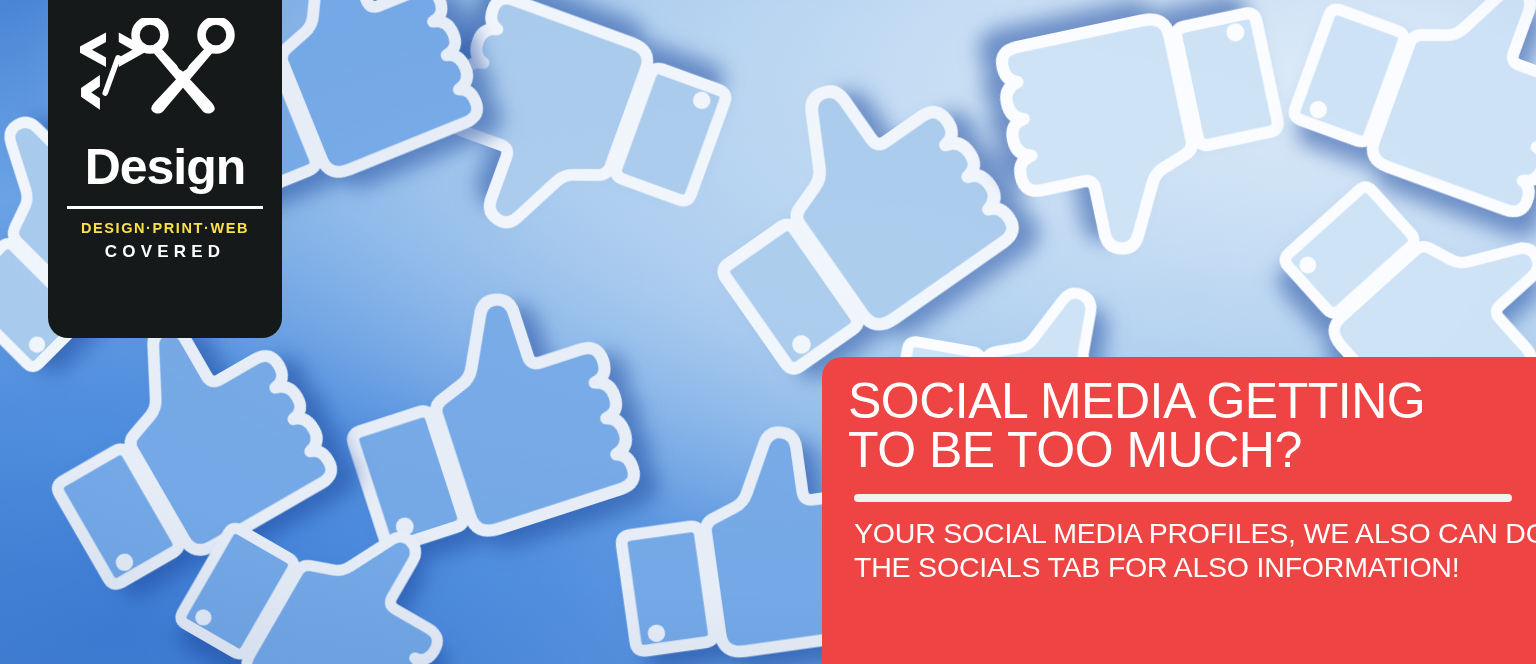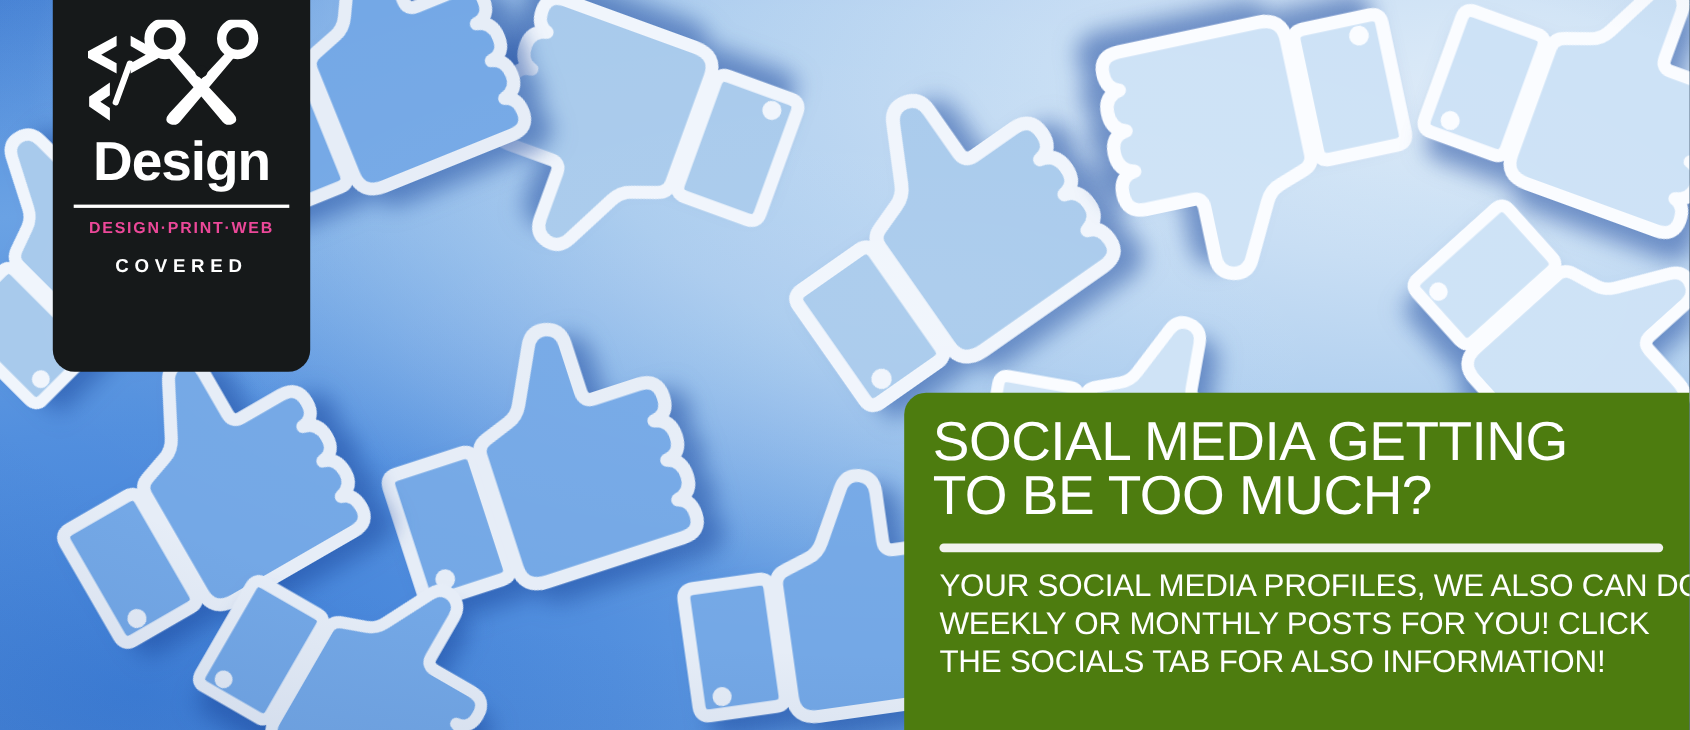--- a/index.html
+++ b/index.html
@@ -36,35 +36,35 @@
   .logo{
     position:absolute;left:48px;top:-10px;width:234px;height:348px;
     background:#16191A;
     border-radius:0 0 20px 20px;
     display:flex;flex-direction:column;align-items:center;
     padding:20px 14px 16px;
   }
   .logo-mark{width:186px;height:96px;margin-top:8px;}
   .logo-name{
     color:#fff;font-weight:bold;line-height:0.92;
-    font-size:50px;letter-spacing:-1px;margin-top:10px;text-align:center;
+    font-size:50px;letter-spacing:-1px;margin-top:30px;text-align:center;
   }
   .logo-name span{display:block;}
   .logo-rule{width:196px;height:3px;background:#fff;margin:16px 0 11px;}
   .logo-sub{
-    color:#ec4899;font-size:14.5px;font-weight:bold;letter-spacing:1.6px;text-align:center;
+    color:#fde047;font-size:14.5px;font-weight:bold;letter-spacing:1.6px;text-align:center;
   }
   .logo-sub2{
-    color:#fff;font-size:17px;font-weight:bold;letter-spacing:5.2px;text-align:center;margin-top:16px;
+    color:#fff;font-size:17px;font-weight:bold;letter-spacing:5.2px;text-align:center;margin-top:6px;
   }
 
   
   .panel{
     position:absolute;left:822px;top:357px;width:714px;height:307px;
-    background:#4d7c0f;
+    background:#ef4444;
     border-radius:20px 0 0 0;
     padding:20px 10px 4px 26px;
   }
   .headline{
     color:#fff;font-size:50px;font-weight:normal;line-height:0.98;
     letter-spacing:-0.5px;white-space:nowrap;
   }
   .headline span{display:block;}
   .divider{
     height:8px;background:#F2F2EF;border-radius:5px;
@@ -245,18 +245,17 @@
   <div class="panel">
     <div class="headline">
       <span>SOCIAL MEDIA GETTING</span>
       <span>TO BE TOO MUCH?</span>
     </div>
 
     <div class="divider"></div>
 
     <div class="body-copy">
       <span>YOUR SOCIAL MEDIA PROFILES, WE ALSO CAN DO</span>
-      <span>WEEKLY OR MONTHLY POSTS FOR YOU! CLICK</span>
       <span>THE SOCIALS TAB FOR ALSO INFORMATION!</span>
     </div>
   </div>
 
 </div>
 
 </body></html>

